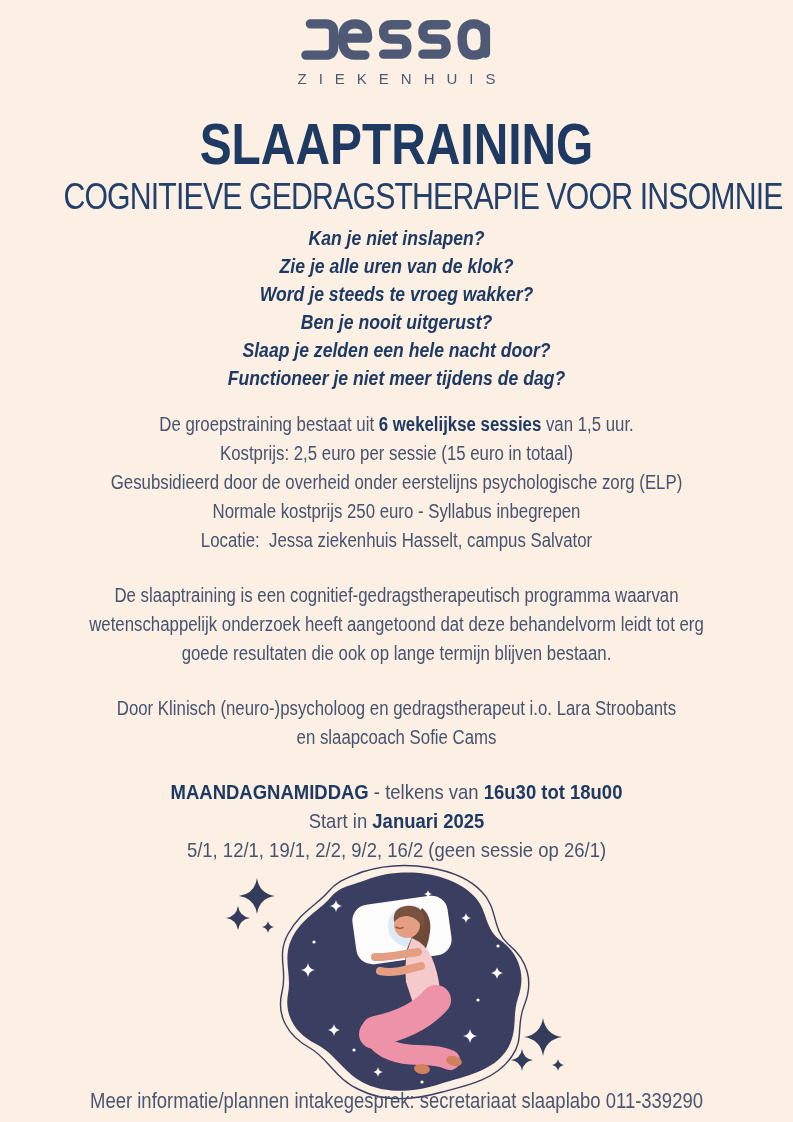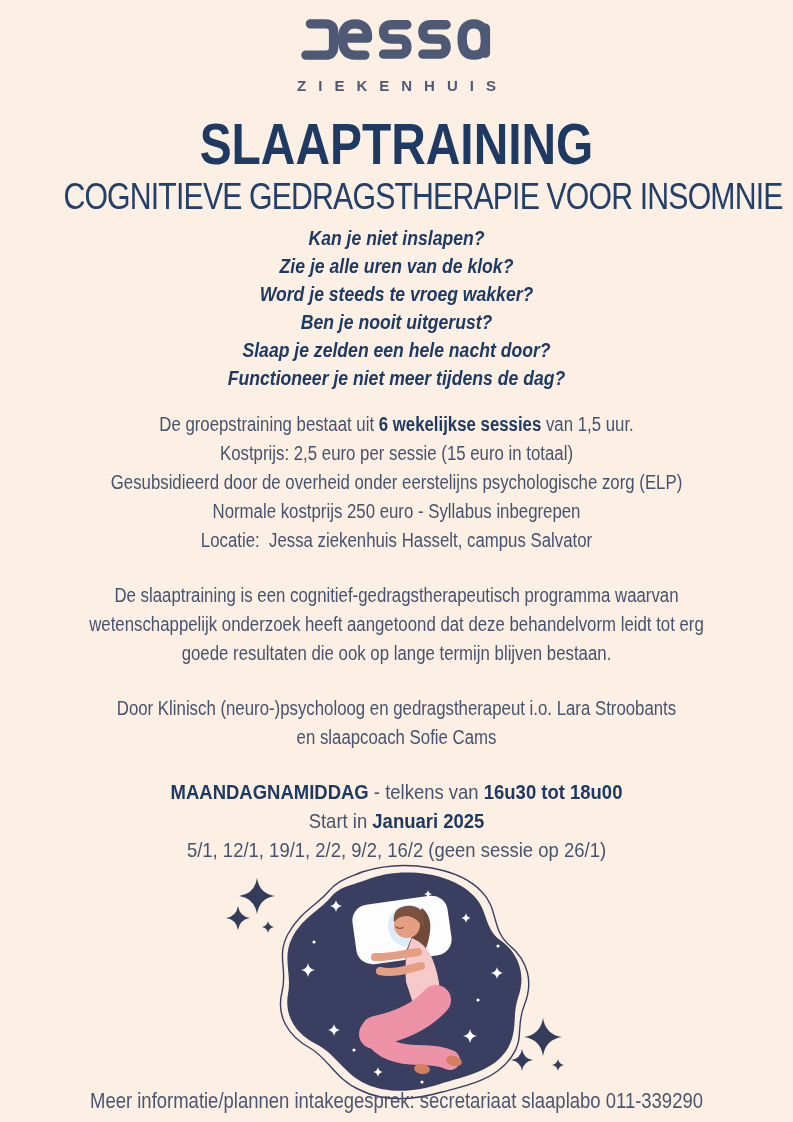--- a/index.html
+++ b/index.html
@@ -8,21 +8,21 @@
     background:#fcefe4;
     font-family:"Liberation Sans", sans-serif;
     color:#47536e;
     position:relative;overflow:hidden;
   }
   .abs{position:absolute;left:0;right:0;text-align:center;}
   
   .logo{top:14px;}
   .logo svg{display:block;margin:0 auto;}
   .logo-sub{
-    margin-top:13px;font-size:15px;font-weight:700;color:#4e5a75;
+    margin-top:6px;font-size:15px;font-weight:400;color:#4e5a75;
     letter-spacing:12px;padding-left:12px;
   }
   
   .title{
     top:112px;font-size:57px;line-height:64px;font-weight:700;color:#1e3a63;
     transform:scaleX(.84);white-space:nowrap;margin:0;
   }
   .subtitle{
     top:177px;font-size:36px;line-height:40px;font-weight:400;color:#23406b;
     transform:scaleX(.84);white-space:nowrap;margin:0;letter-spacing:-1px;

